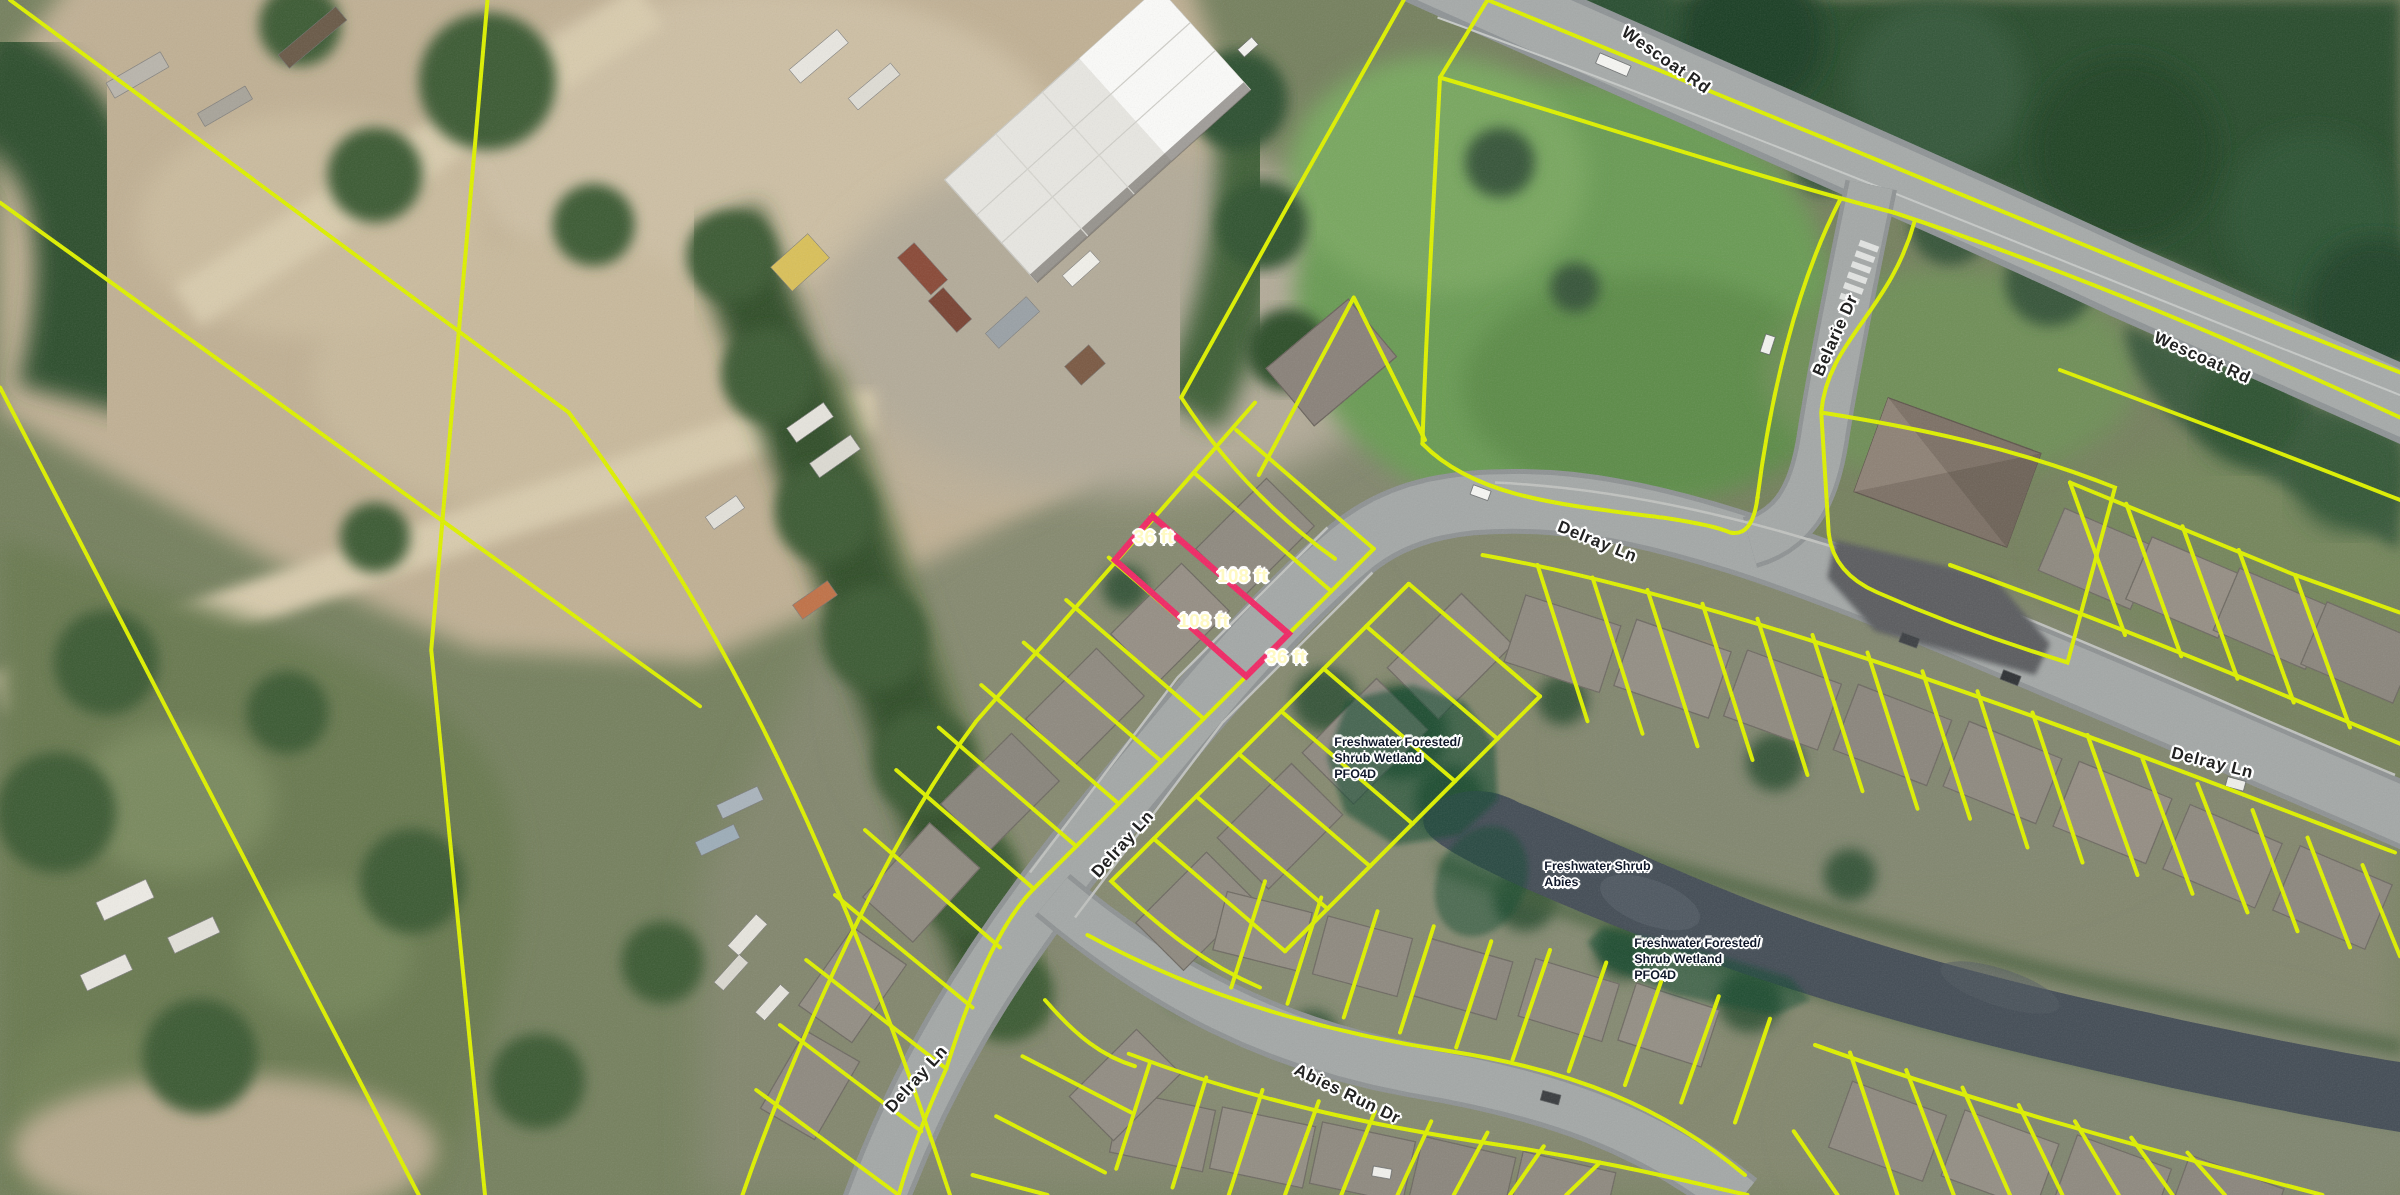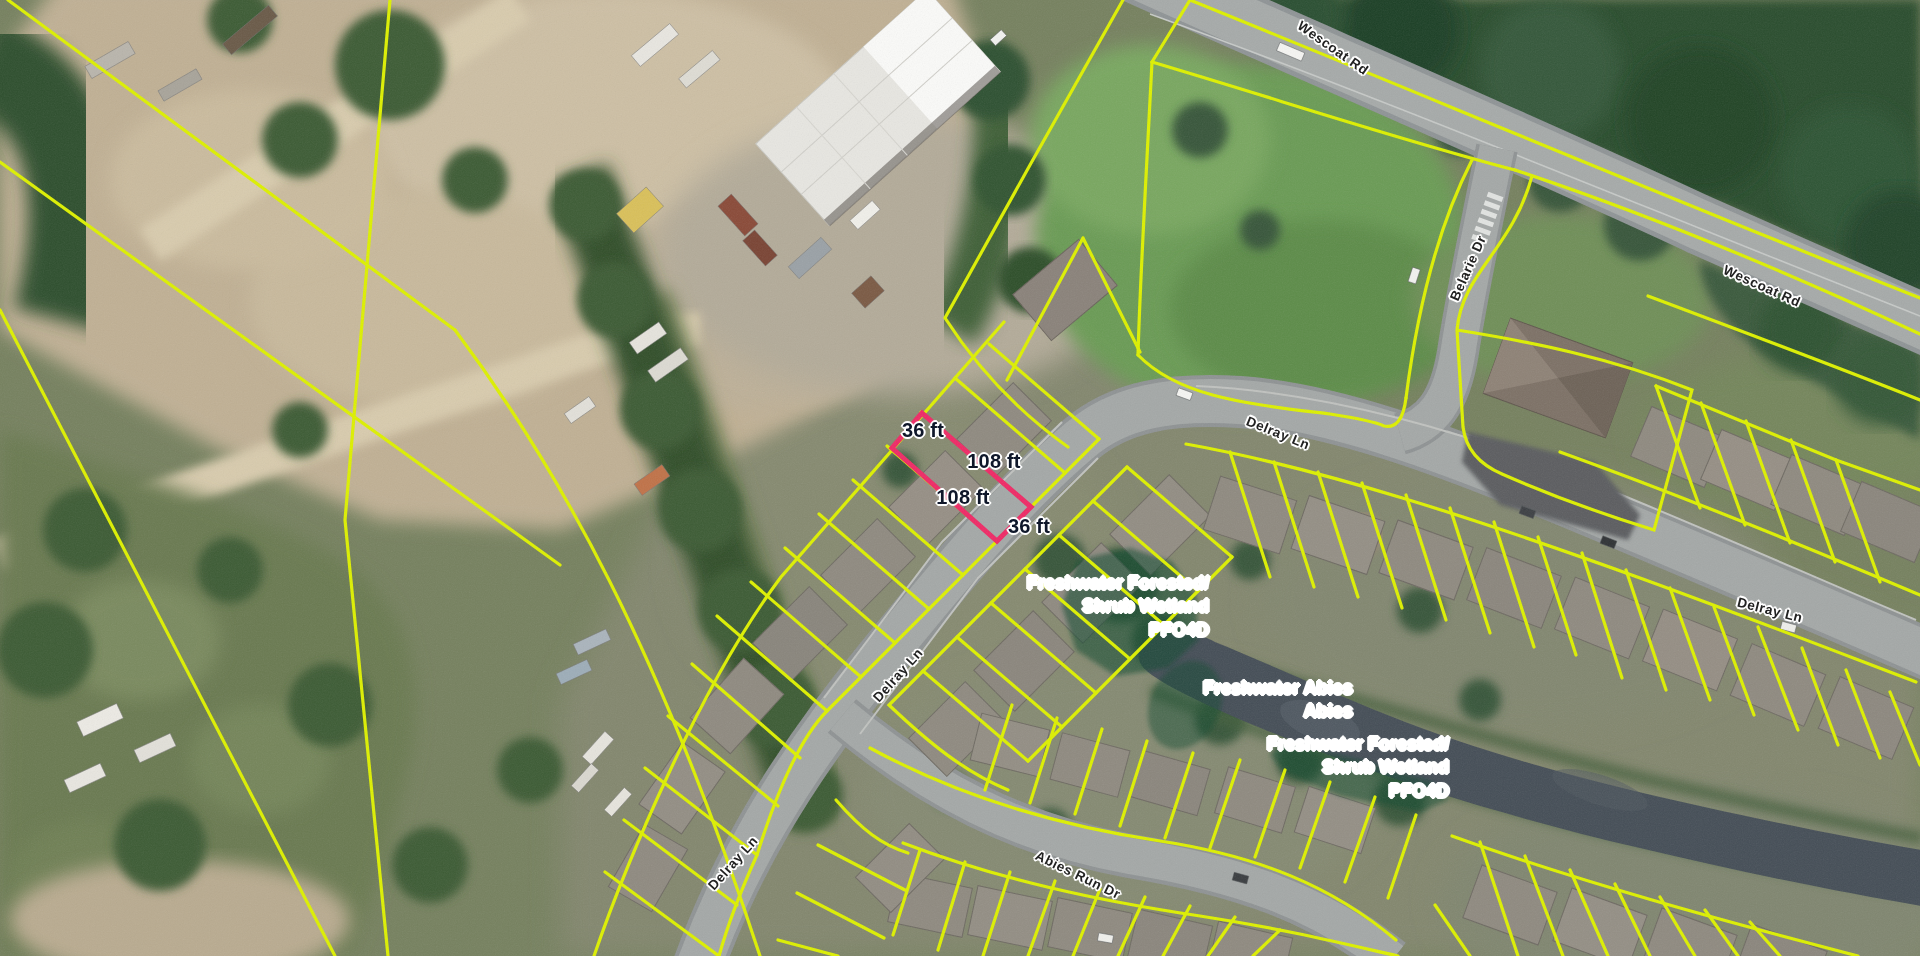--- a/index.html
+++ b/index.html
@@ -5,22 +5,22 @@
   html,body{margin:0;padding:0;background:#5e6a4e;}
   .stage{position:relative;width:1920px;height:956px;overflow:hidden;
          font-family:"Liberation Sans",sans-serif;background:#76815f;}
   .stage svg{position:absolute;left:0;top:0;}
   .labels{position:absolute;left:0;top:0;width:100%;height:100%;pointer-events:none;}
   .lbl{position:absolute;font-weight:bold;color:#191919;white-space:nowrap;
        transform:translate(-50%,-50%) rotate(var(--r,0deg));
        text-shadow:-1px -1px 0 #fff,1px -1px 0 #fff,-1px 1px 0 #fff,1px 1px 0 #fff,
                    -2px 0 0 #fff,2px 0 0 #fff,0 -2px 0 #fff,0 2px 0 #fff,0 0 3px #fff;}
   .lbl.street{font-size:13.5px;letter-spacing:.6px;color:#222;}
-  .lbl.dim{font-size:20px;letter-spacing:.2px;color:#0f172a;}
-  .lbl.wet{font-size:18px;line-height:1.3;text-align:right;color:#ffffff;}
+  .lbl.dim{font-size:15px;letter-spacing:.2px;color:#fef9c3;}
+  .lbl.wet{font-size:10px;line-height:1.3;text-align:left;color:#0f172a;}
   .lbl.wet span{display:block;}
 </style>
 </head>
 <body>
 
 <div class="stage">
 <svg width="1920" height="956" viewBox="0 0 1920 956">
   <defs>
     <filter id="b2">
           <feGaussianBlur stdDeviation="2"></feGaussianBlur>
@@ -353,21 +353,21 @@
   <div class="lbl dim" style="left:994px;top:461px">108 ft</div>
   <div class="lbl dim" style="left:963px;top:497px">108 ft</div>
   <div class="lbl dim" style="left:1029px;top:526px">36 ft</div>
 
   <div class="lbl wet" style="left:1118px;top:607px">
     <span>Freshwater Forested/</span>
     <span>Shrub Wetland</span>
     <span>PFO4D</span>
   </div>
   <div class="lbl wet" style="left:1278px;top:700px">
-    <span>Freshwater Abies</span>
+    <span>Freshwater Shrub</span>
     <span>Abies</span>
   </div>
   <div class="lbl wet" style="left:1358px;top:768px">
     <span>Freshwater Forested/</span>
     <span>Shrub Wetland</span>
     <span>PFO4D</span>
   </div>
 </div>
 </div>
 

